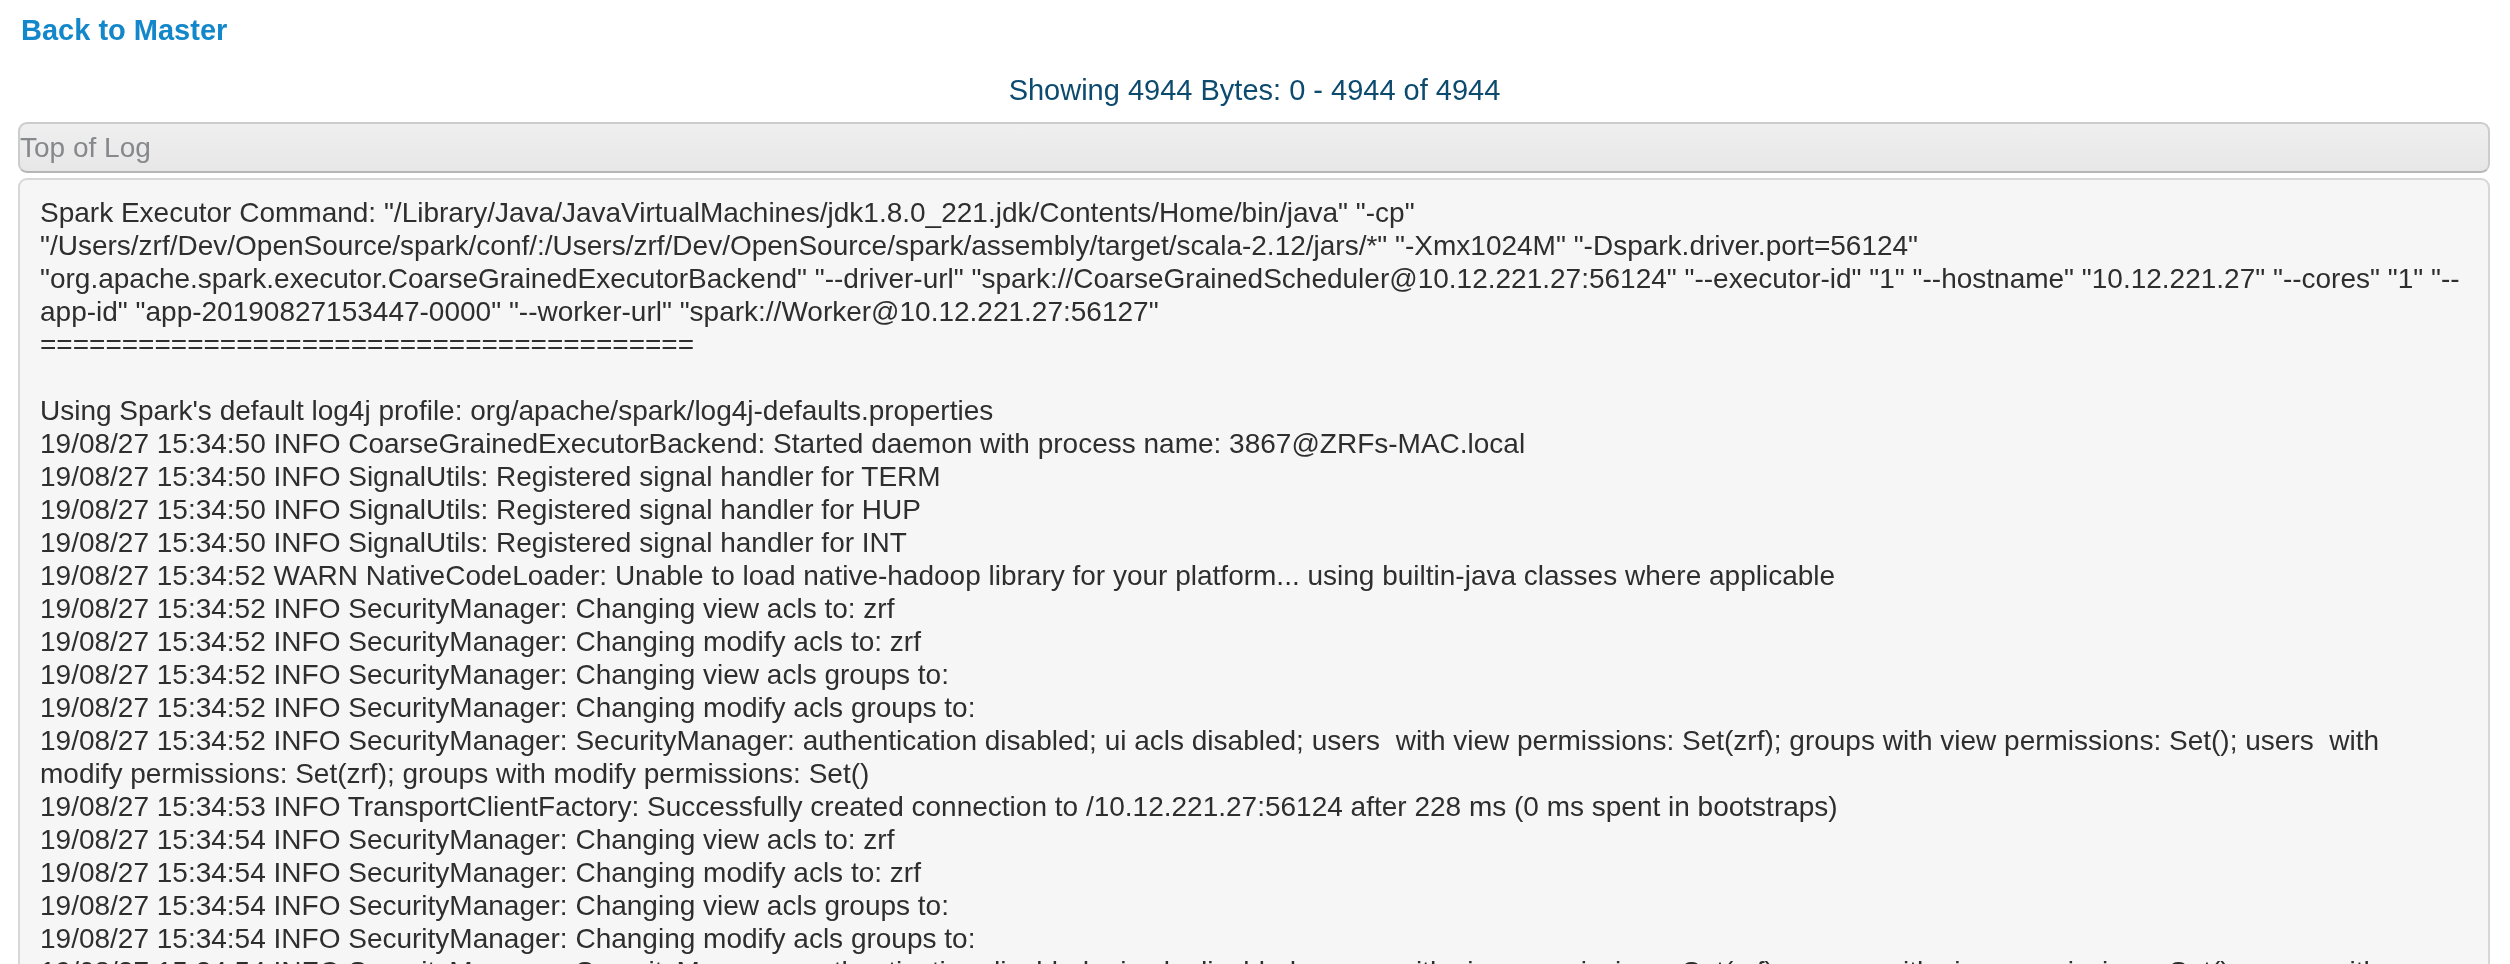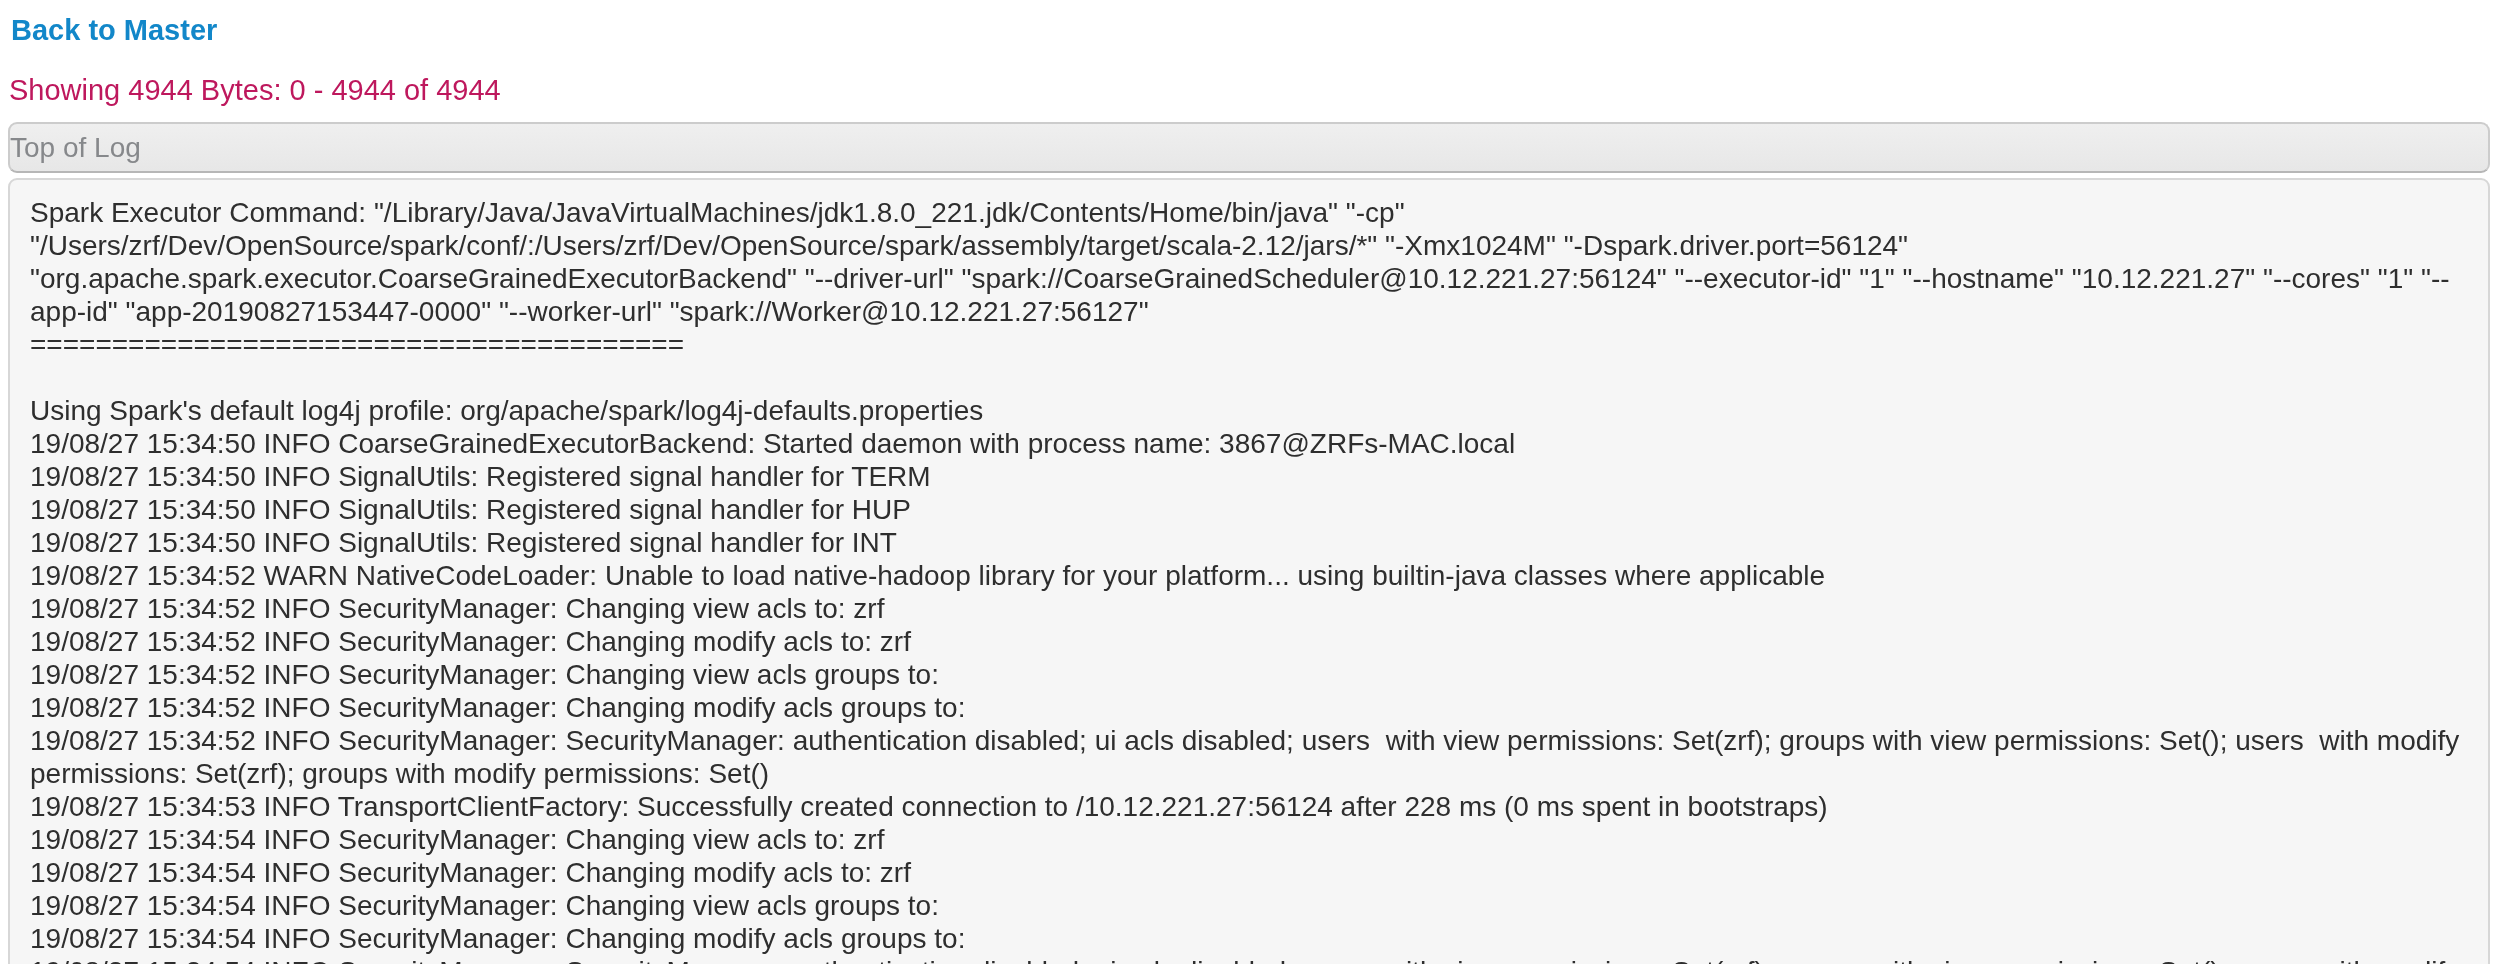--- a/index.html
+++ b/index.html
@@ -8,39 +8,40 @@
     padding: 0;
     background: #ffffff;
     width: 2510px;
     height: 964px;
     overflow: hidden;
     font-family: "Liberation Sans", sans-serif;
   }
   .page {
     width: 2510px;
     height: 964px;
-    padding: 14px 20px 0 8px;
+    padding: 14px 20px 0 18px;
     overflow: hidden;
   }
   .back-link-row {
     margin: 0 0 0 0;
     padding-left: 3px;
   }
   .back-link {
     color: #1287c9;
     font-size: 29px;
     font-weight: 600;
     text-decoration: none;
     cursor: pointer;
   }
   .byte-range {
     margin: 27px 0 15px 0;
     padding-left: 1px;
     font-size: 29px;
-    color: #be185d;
+    color: #0c4a6e;
+    text-align: center;
   }
   .top-btn {
     display: block;
     width: 100%;
     height: 51px;
     margin: 0 0 5px 0;
     font-family: "Liberation Sans", sans-serif;
     font-size: 28px;
     color: #86888b;
     text-align: left;

